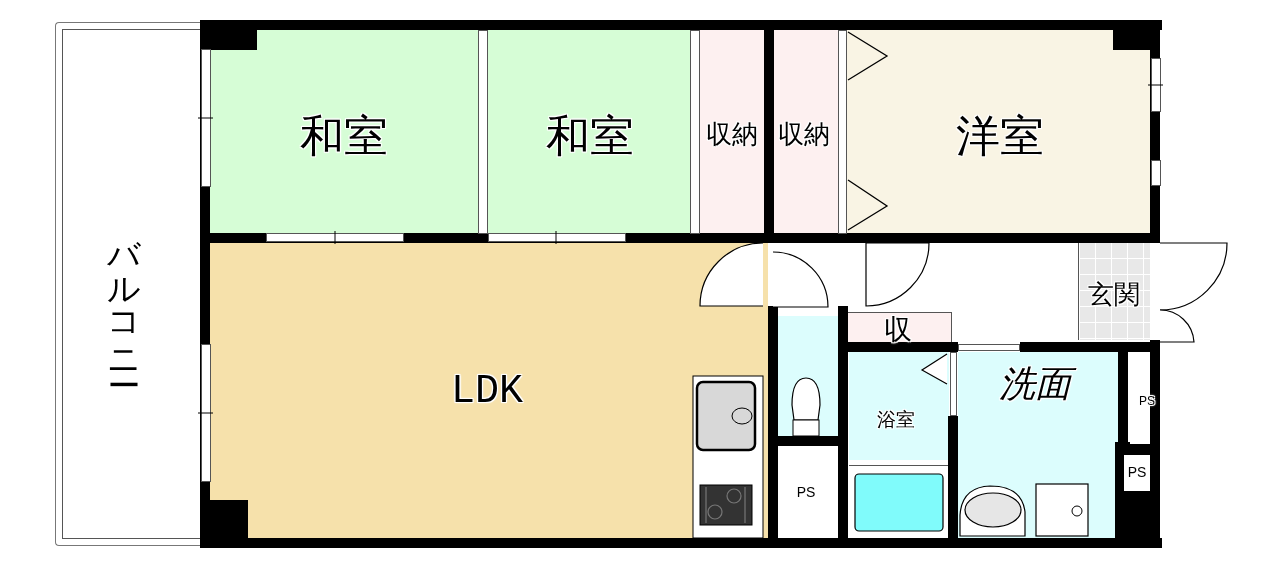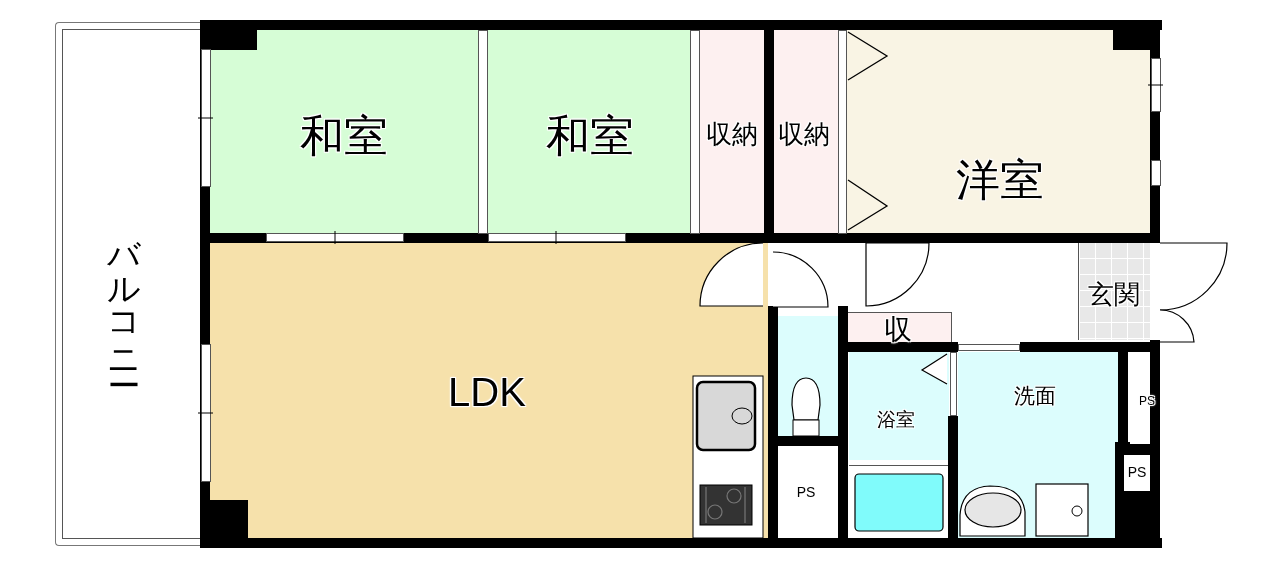--- a/index.html
+++ b/index.html
@@ -115,21 +115,21 @@
     <line x1="335" y1="231" x2="335" y2="244"></line>
     <line x1="556" y1="231" x2="556" y2="244"></line>
     <line x1="1148" y1="85" x2="1163" y2="85"></line>
   </g>
 </svg>
 
 <div class="room-label" style="left:344px;top:136px;font-size:44px;">和室</div>
 <div class="room-label" style="left:590px;top:136px;font-size:44px;">和室</div>
 <div class="room-label" style="left:732px;top:134px;font-size:26px;">収納</div>
 <div class="room-label" style="left:804px;top:134px;font-size:26px;">収納</div>
-<div class="room-label" style="left:1000px;top:136px;font-size:44px;margin-top:44px;">洋室</div>
-<div class="room-label" style="left:487px;top:392px;font-size:40px;font-family:Liberation Sans, sans-serif;">LDK</div>
+<div class="room-label" style="left:1000px;top:136px;font-size:44px;">洋室</div>
+<div class="room-label" style="left:487px;top:392px;font-size:40px;font-family:Liberation Mono, monospace;">LDK</div>
 <div class="room-label" style="left:1114px;top:294px;font-size:26px;">玄関</div>
 <div class="room-label" style="left:898px;top:330px;font-size:28px;">収</div>
 <div class="room-label" style="left:896px;top:419px;font-size:19px;">浴室</div>
-<div class="room-label" style="left:1035px;top:396px;font-size:21px;">洗面</div>
+<div class="room-label" style="left:1035px;top:384px;font-size:36px;font-style:italic;">洗面</div>
 <div class="room-label" style="left:806px;top:492px;font-size:14px;font-family:'Liberation Sans',sans-serif;">PS</div>
 <div class="room-label" style="left:1147px;top:401px;font-size:12px;font-family:'Liberation Sans',sans-serif;">PS</div>
 <div class="room-label" style="left:1137px;top:472px;font-size:14px;font-family:'Liberation Sans',sans-serif;">PS</div>
 
 </body></html>

